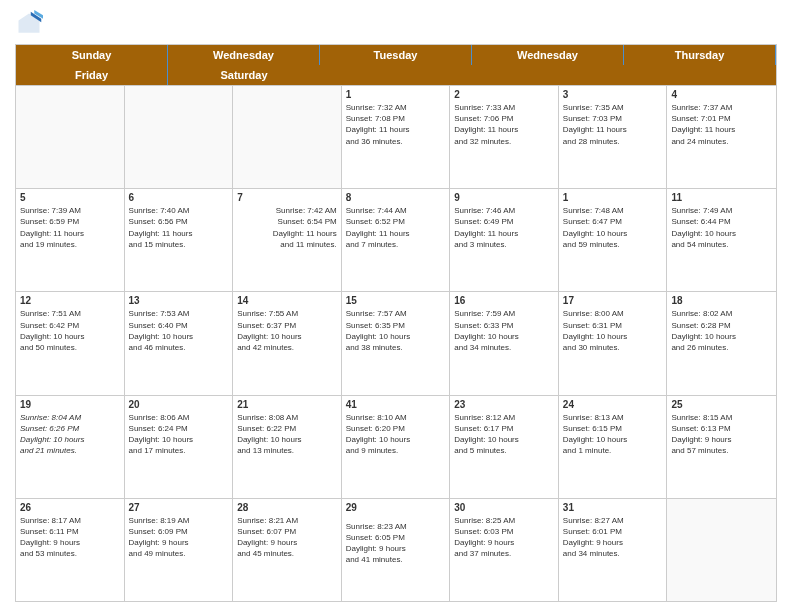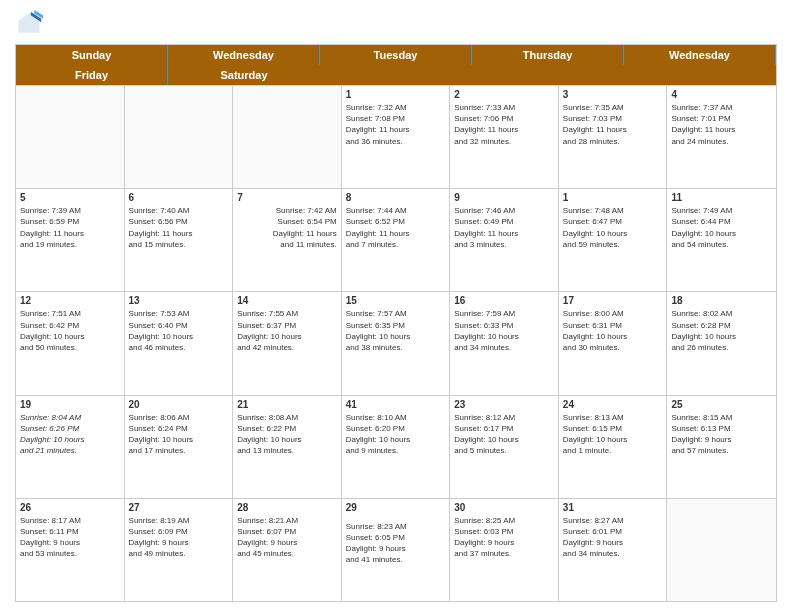--- a/index.html
+++ b/index.html
@@ -126,22 +126,22 @@
       <div class="month-title"></div>
       <div class="location"></div>
     </div>
   </div>
 
   <div class="calendar">
     <div class="cal-header">
     <div class="cal-header-cell">Sunday</div>
         <div class="cal-header-cell">Wednesday</div>
         <div class="cal-header-cell">Tuesday</div>
+        <div class="cal-header-cell">Wednesday</div>
         <div class="cal-header-cell">Thursday</div>
-        <div class="cal-header-cell">Wednesday</div>
         <div class="cal-header-cell">Friday</div>
         <div class="cal-header-cell">Saturday</div>
       </div>
     <div class="cal-body">
     <div class="cal-row">
           <div class="cal-cell empty"></div>
           <div class="cal-cell empty"></div>
           <div class="cal-cell empty"></div>
           <div class="cal-cell">
             <span class="day-num">1</span>

